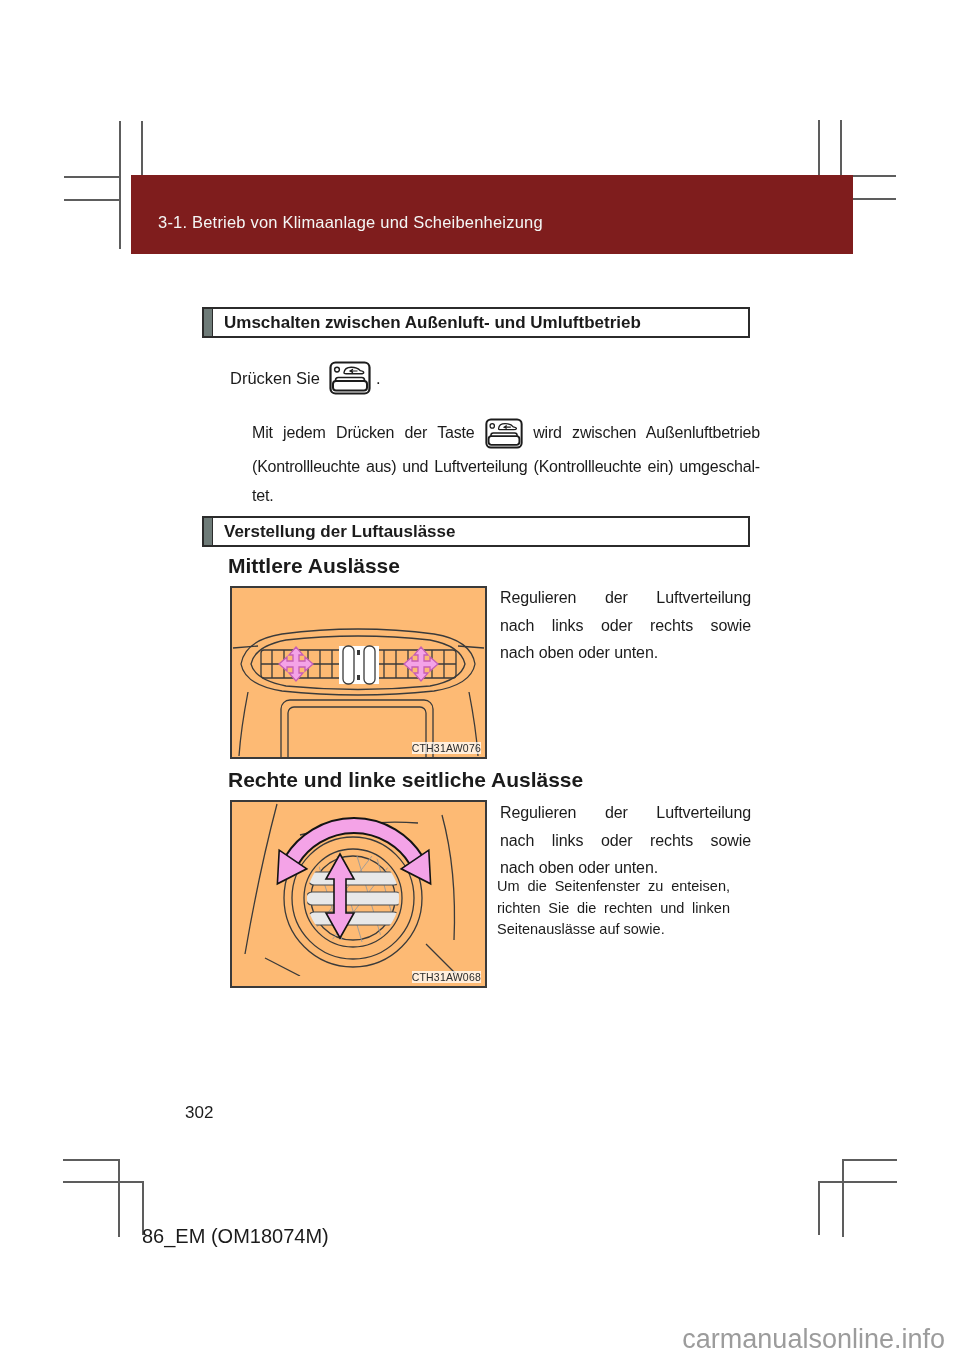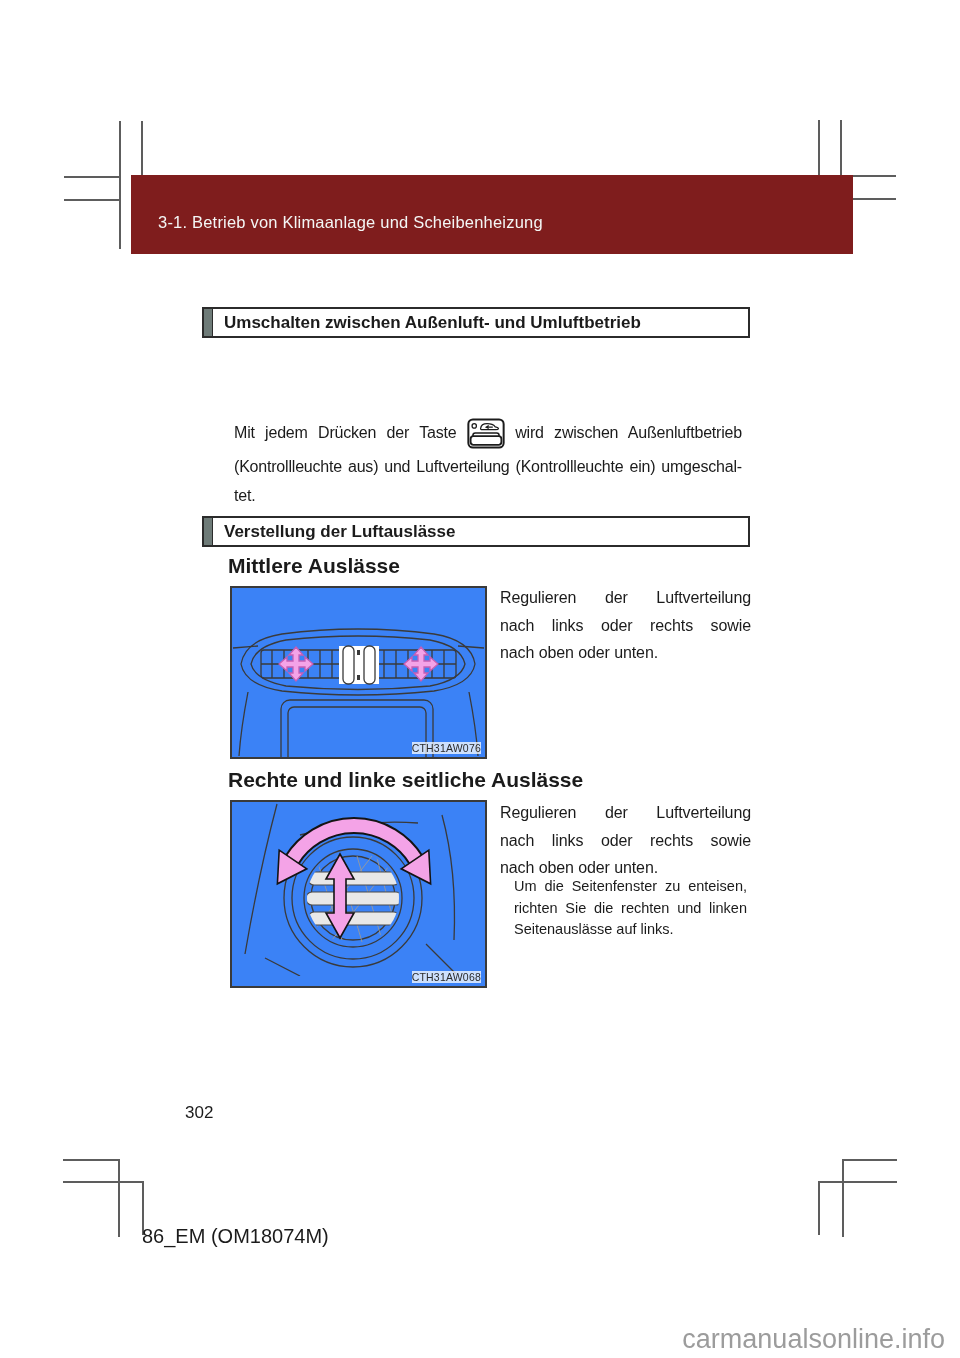--- a/index.html
+++ b/index.html
@@ -63,21 +63,21 @@
     left: 230px; top: 358px;
     height: 40px;
     display: flex;
     align-items: center;
     font-size: 16.5px;
   }
   .intro-row svg { margin: 0 5px 0 9px; }
 
   .para {
     position: absolute;
-    left: 234px; top: 414px;
+    left: 252px; top: 414px;
     width: 508px;
     font-size: 16px;
     letter-spacing: -0.2px;
   }
   .jline {
     text-align: justify;
     text-align-last: justify;
     white-space: nowrap;
     overflow: hidden;
   }
@@ -91,21 +91,21 @@
     left: 228px;
     font-weight: bold;
     font-size: 21px;
   }
 
   .figure {
     position: absolute;
     left: 230px;
     width: 257px;
     border: 2px solid #3a3a3a;
-    background: #3b82f6;
+    background: #fdba74;
   }
   .figure .caption {
     position: absolute;
     right: 4px; bottom: 3px;
     font-size: 10.5px;
     color: #2a2a2a;
     letter-spacing: 0.2px;
     background: rgba(255,255,255,0.75);
   }
 
@@ -113,21 +113,21 @@
     position: absolute;
     left: 500px;
     width: 251px;
     font-size: 16px;
     letter-spacing: -0.1px;
   }
   .col-text div { line-height: 27.5px; }
 
   .note {
     position: absolute;
-    left: 514px;
+    left: 497px;
     width: 233px;
     font-size: 14.5px;
   }
   .note div { line-height: 21.5px; }
 
   .page-number {
     position: absolute;
     left: 185px; top: 1103px;
     font-size: 17px;
   }
@@ -173,20 +173,32 @@
 
   <div class="band">
     <span>3-1. Betrieb von Klimaanlage und Scheibenheizung</span>
   </div>
 
   <div class="title-box" style="top:307px;">
     <div class="accent"></div>
     <span class="t">Umschalten zwischen Außenluft- und Umluftbetrieb</span>
   </div>
 
+  <div class="intro-row">
+    <span>Drücken Sie</span>
+    <svg width="42" height="34" viewBox="0 0 42 34">
+      <rect x="1.5" y="1.5" width="39" height="31" rx="5" fill="#fff" stroke="#1c1c1c" stroke-width="2.2"></rect>
+      <circle cx="8" cy="8.6" r="2.4" fill="none" stroke="#1c1c1c" stroke-width="1.4"></circle>
+      <path d="M15,11.6 C15.4,8.2 18.2,6.2 22.2,6.2 C26.6,6.2 29.6,7.6 31.2,9.6 C33.4,10 34.8,10.6 34.7,11.6 C34.6,12.5 33.4,12.8 31.8,12.8 L17,12.8 C15.6,12.8 14.9,12.4 15,11.6 Z" fill="none" stroke="#1c1c1c" stroke-width="1.4"></path>
+      <path d="M28.5,10 L21.5,10 M24,8.2 L21,10 L24,11.6" fill="none" stroke="#1c1c1c" stroke-width="1.2"></path>
+      <rect x="6.5" y="16.5" width="29" height="5.5" rx="2.7" fill="#fff" stroke="#1c1c1c" stroke-width="1.6"></rect>
+      <rect x="4" y="20" width="34" height="9.5" rx="3" fill="#fff" stroke="#1c1c1c" stroke-width="2"></rect>
+    </svg>
+    <span>.</span>
+  </div>
 
   <div class="para">
     <div class="l1 jline">
       <span>Mit jedem Drücken der Taste</span>
       <svg width="38" height="31" viewBox="0 0 42 34">
         <rect x="1.5" y="1.5" width="39" height="31" rx="5" fill="#fff" stroke="#1c1c1c" stroke-width="2.2"></rect>
         <circle cx="8" cy="8.6" r="2.4" fill="none" stroke="#1c1c1c" stroke-width="1.4"></circle>
         <path d="M15,11.6 C15.4,8.2 18.2,6.2 22.2,6.2 C26.6,6.2 29.6,7.6 31.2,9.6 C33.4,10 34.8,10.6 34.7,11.6 C34.6,12.5 33.4,12.8 31.8,12.8 L17,12.8 C15.6,12.8 14.9,12.4 15,11.6 Z" fill="none" stroke="#1c1c1c" stroke-width="1.4"></path>
         <path d="M28.5,10 L21.5,10 M24,8.2 L21,10 L24,11.6" fill="none" stroke="#1c1c1c" stroke-width="1.2"></path>
         <rect x="6.5" y="16.5" width="29" height="5.5" rx="2.7" fill="#fff" stroke="#1c1c1c" stroke-width="1.6"></rect>
@@ -307,20 +319,20 @@
 
   <div class="col-text" style="top:799px;">
     <div class="jline">Regulieren der Luftverteilung</div>
     <div class="jline">nach links oder rechts sowie</div>
     <div>nach oben oder unten.</div>
   </div>
 
   <div class="note" style="top:876px;">
     <div class="jline">Um die Seitenfenster zu enteisen,</div>
     <div class="jline">richten Sie die rechten und linken</div>
-    <div>Seitenauslässe auf links.</div>
+    <div>Seitenauslässe auf sowie.</div>
   </div>
 
   <div class="page-number">302</div>
   <div class="imprint">86_EM (OM18074M)</div>
   <div class="watermark">carmanualsonline.info</div>
 
 </div>
 
 </body></html>

